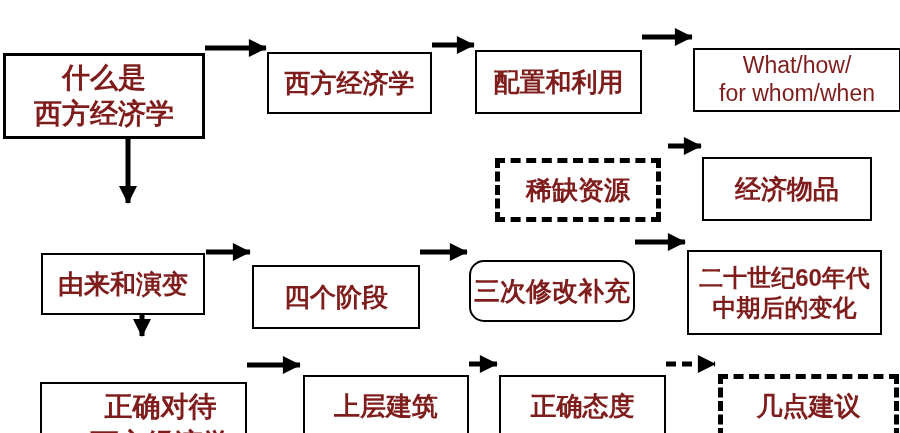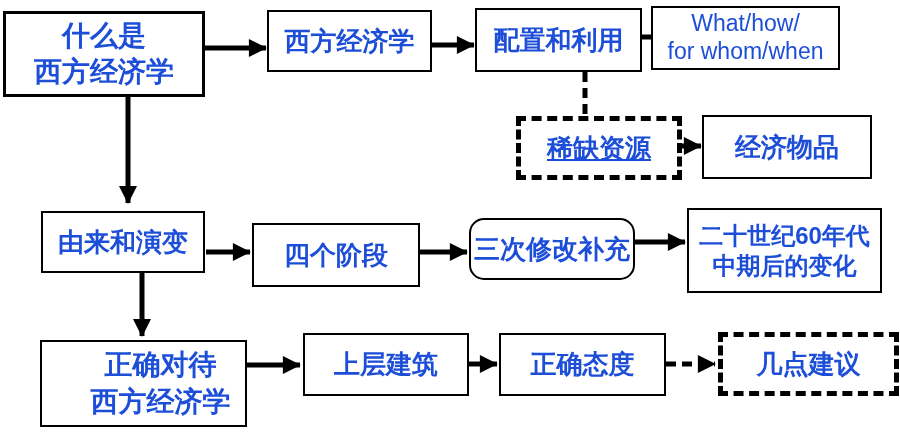--- a/index.html
+++ b/index.html
@@ -28,21 +28,22 @@
     border: 2px solid #000000;
     background: #ffffff;
     display: flex;
     align-items: center;
     justify-content: center;
     text-align: center;
     white-space: pre-line;
     font-weight: 700;
     font-size: 26px;
     line-height: 1.25;
-    color: #1d4ed8;
+    color: #7f1d1d;
+    margin-top: 42px;
   }
   .box.thick { border-width: 3px; }
   .box.dashed { border: 5px dashed #000000; }
   .box.lg { font-size: 28px; line-height: 1.3; }
   .box.md { font-size: 24px; line-height: 1.25; }
   .box.en { font-weight: 400; font-size: 23px; line-height: 1.2; }
 </style>
 </head>
 <body>
 
@@ -75,24 +76,24 @@
     <line x1="666" y1="364" x2="715" y2="364" stroke="#000" stroke-width="5" stroke-dasharray="10 6" marker-end="url(#ah)"></line>
   </svg>
 
   <div class="box thick lg" style="left:3px; top:11px; width:202px; height:86px;">什么是
 西方经济学</div>
 
   <div class="box" style="left:267px; top:10px; width:165px; height:62px;">西方经济学</div>
 
   <div class="box" style="left:475px; top:8px; width:167px; height:64px;">配置和利用</div>
 
-  <div class="box en" style="left:651px; top:6px; width:189px; height:64px;">What/how/
+  <div class="box en" style="left:693px; top:6px; width:208px; height:64px;">What/how/
 for whom/when</div>
 
-  <div class="box dashed" style="left:516px; top:116px; width:166px; height:64px;text-decoration:underline;">稀缺资源</div>
+  <div class="box dashed" style="left:495px; top:116px; width:166px; height:64px;">稀缺资源</div>
 
   <div class="box" style="left:702px; top:115px; width:170px; height:64px;">经济物品</div>
 
   <div class="box" style="left:252px; top:223px; width:168px; height:64px;">四个阶段</div>
 
   <div class="box" style="left:41px; top:211px; width:164px; height:62px;">由来和演变</div>
 
   <div class="box" style="left:469px; top:218px; width:166px; height:62px;border-radius:15px;">三次修改补充</div>
 
   <div class="box md" style="left:687px; top:208px; width:195px; height:85px;">二十世纪60年代

